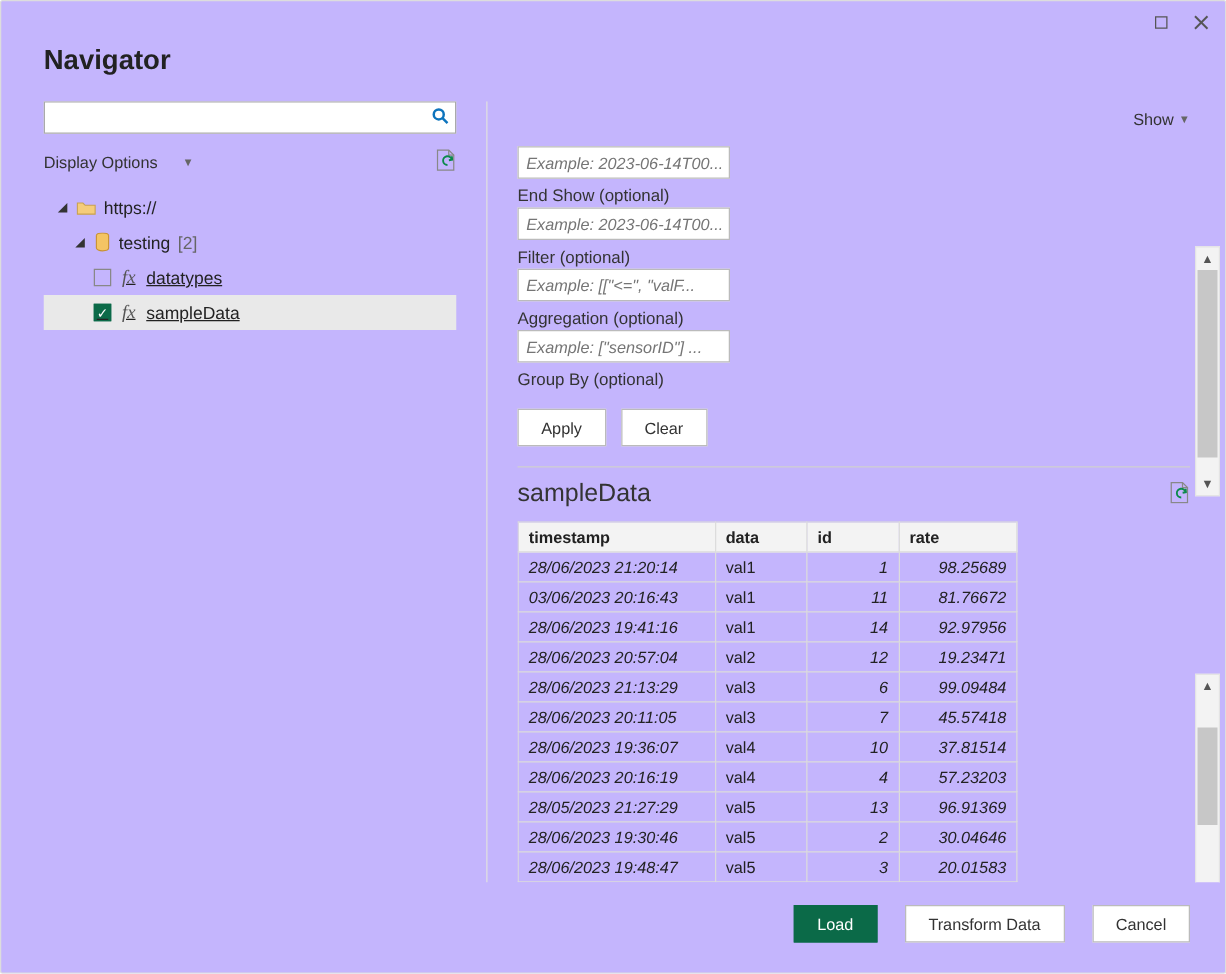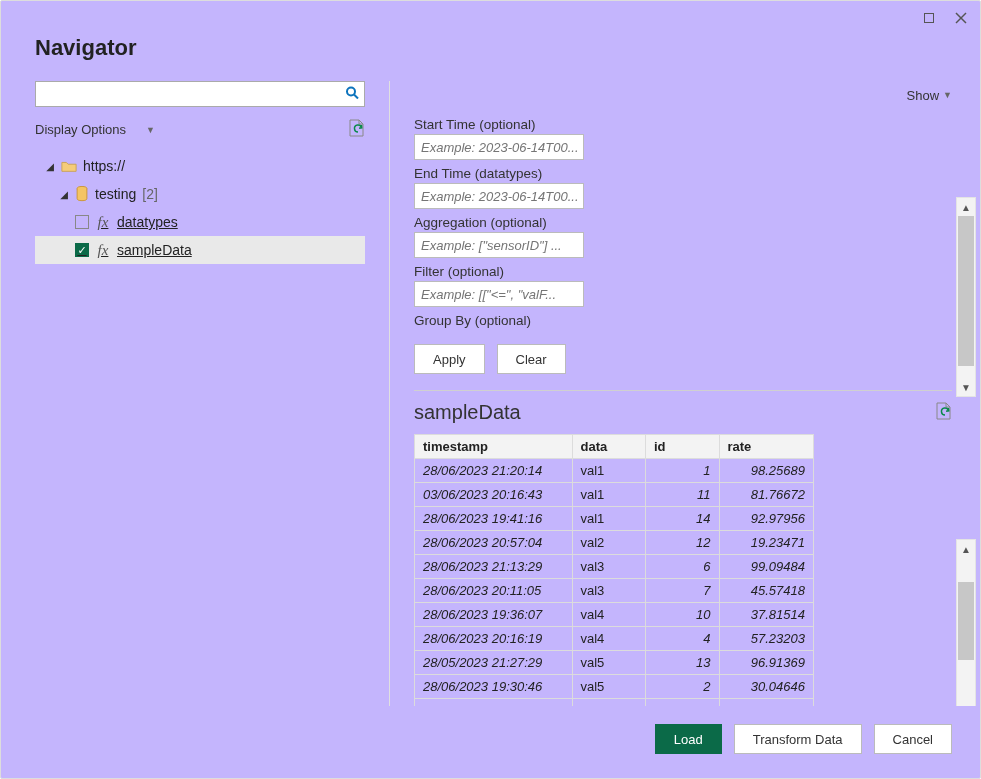--- a/index.html
+++ b/index.html
@@ -206,21 +206,21 @@
   .scrollbar-v .arrow {
     height: 18px; width: 100%;
     display:flex; align-items:center; justify-content:center;
     font-size: 10px; color: #555;
   }
   .scrollbar-v .thumb { width: 16px; background: #c7c7c7; }
   .footer {
     display: flex;
     justify-content: flex-end;
     align-items: center;
-    gap: 12px;
+    gap: 22px;
     padding: 18px 28px 24px 0;
   }
 </style>
 </head>
 <body>
 
 <div class="window">
 
   <div class="titlebar">
     <div class="win-btn">
@@ -299,34 +299,33 @@
     </div>
 
     <div class="right">
 
       <div class="show-row">
         <span>Show</span>
         <span class="caret">▼</span>
       </div>
 
       <div class="form-group">
-        <label>Start Time (optional)</label>
         <input type="text" placeholder="Example: 2023-06-14T00..." style="">
       </div>
       <div class="form-group">
-        <label>End Time (datatypes)</label>
+        <label>End Show (optional)</label>
         <input type="text" placeholder="Example: 2023-06-14T00..." style="">
+      </div>
+      <div class="form-group">
+        <label>Filter (optional)</label>
+        <input type="text" placeholder="Example: [[&quot;&lt;=&quot;, &quot;valF..." style="">
       </div>
       <div class="form-group">
         <label>Aggregation (optional)</label>
         <input type="text" placeholder="Example: [&quot;sensorID&quot;] ..." style="">
-      </div>
-      <div class="form-group">
-        <label>Filter (optional)</label>
-        <input type="text" placeholder="Example: [[&quot;&lt;=&quot;, &quot;valF..." style="">
       </div>
       <div class="form-group">
         <label>Group By (optional)</label>
       </div>
 
       <div class="btn-row">
         <button class="btn">Apply</button>
         <button class="btn">Clear</button>
       </div>
 

